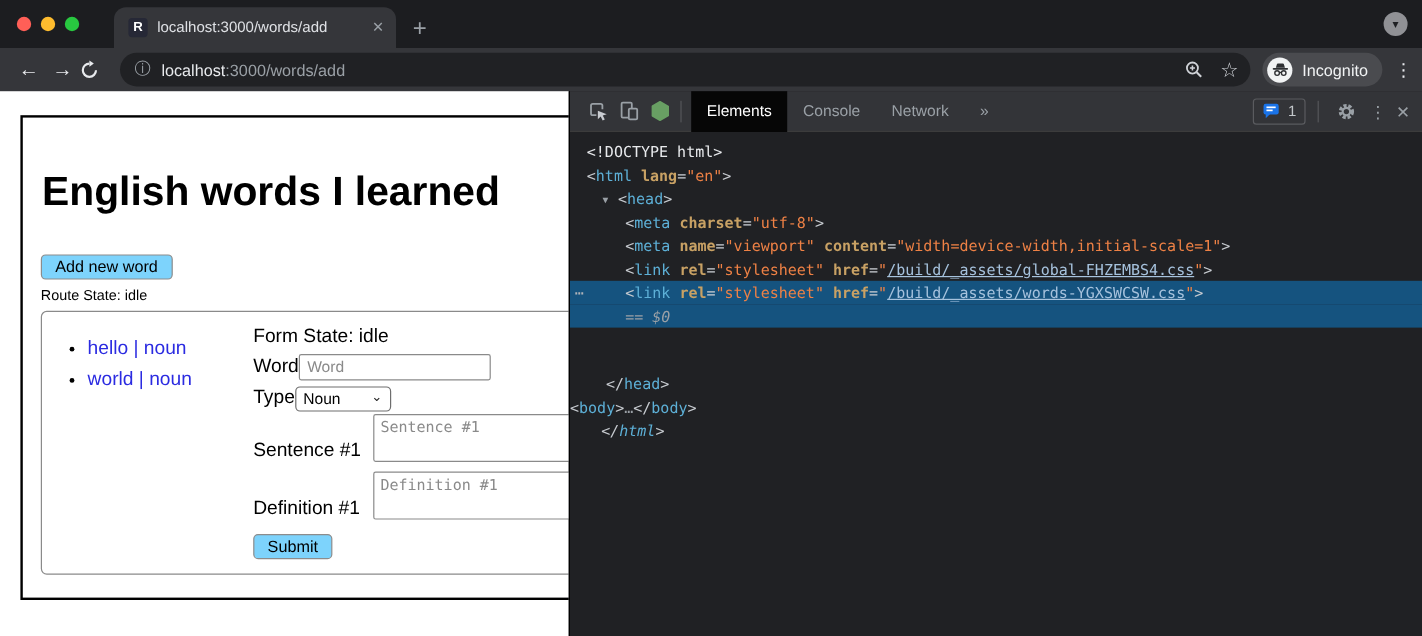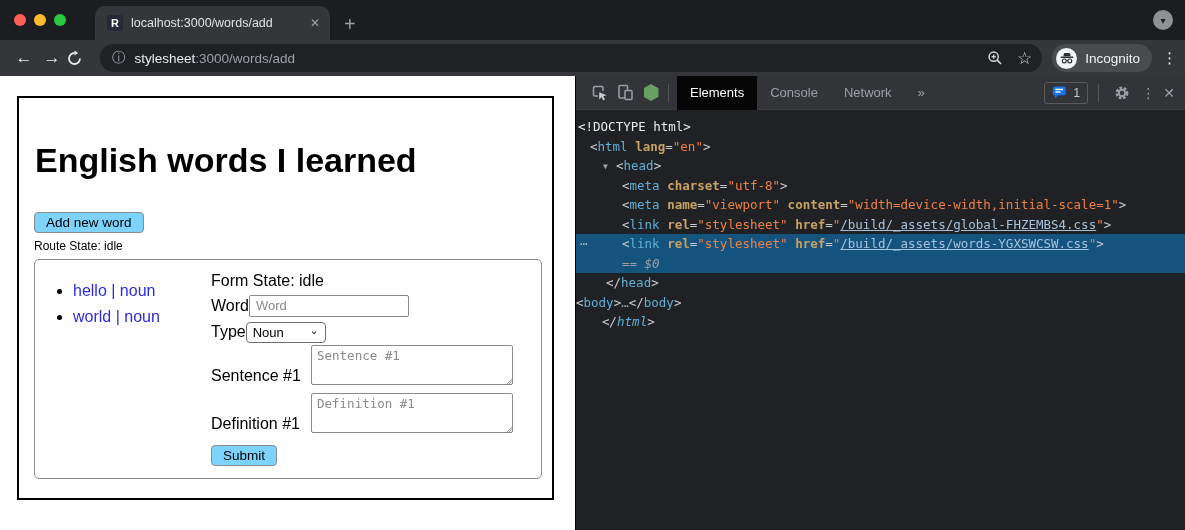--- a/index.html
+++ b/index.html
@@ -36,21 +36,21 @@
            align-items:center; padding:0 12px 0 4px; }
   .incog-circle { width:21px; height:21px; border-radius:50%; background:#f1f3f4; display:flex;
                   align-items:center; justify-content:center; margin-right:8px; }
   .incog-label { color:#f1f3f4; font-size:13.5px; }
   .kebab { color:#e8eaed; font-size:15px; margin-left:10px; letter-spacing:0; }
 
   
   .main { flex:1; display:flex; min-height:0; }
 
   
-  .page { width:575px; background:var(--page-bg); color:#000; overflow:hidden; }
+  .page { width:474px; background:var(--page-bg); color:#000; overflow:hidden; }
   .pagebox { margin:20px 0 0 17px; width:537px; height:404px; border:2px solid #000; padding:0 10px 12px 15px; }
   h1.title { font-size:34px; line-height:1.08; margin:44px 0 33px 1px; font-weight:bold; }
   .btn { font-family:"Liberation Sans", sans-serif; font-size:13.5px; color:#000; background:#7dd3fc;
          border:1px solid #8c8c8c; border-radius:4px; padding:2px 11px; }
   .route-state { font-size:12px; margin:6px 0 6px 0; }
   .panel { border:1px solid #8a8a8a; border-radius:5px; height:220px; display:flex; }
   ul.words { width:176px; padding-left:38px; margin-top:18px; list-style:disc; flex:0 0 176px; }
   ul.words li { font-size:16px; line-height:26px; }
   ul.words a { color:var(--link-blue); text-decoration:none; }
   .form-col { margin-top:12px; }
@@ -132,21 +132,21 @@
     <div class="navbtn">←</div>
     <div class="navbtn">→</div>
     <div class="navbtn">
       <svg width="17" height="17" viewBox="0 0 17 17">
         <path d="M14 8.5 A5.5 5.5 0 1 1 8.5 3" fill="none" stroke="#e8eaed" stroke-width="1.8"></path>
         <path d="M8.5 0.4 L12.2 3 L8.5 5.6 Z" fill="#e8eaed"></path>
       </svg>
     </div>
     <div class="addressbar">
       <span class="info-ic">ⓘ</span>
-      <span class="url"><span class="host">stylesheet</span><span>:3000/words/add</span></span>
+      <span class="url"><span class="host">localhost</span><span>:3000/words/add</span></span>
       <span class="bar-ic">
         <svg width="16" height="16" viewBox="0 0 16 16">
           <circle cx="6.7" cy="6.7" r="4.6" fill="none" stroke="#d0d3d8" stroke-width="1.5"></circle>
           <line x1="10.2" y1="10.2" x2="14" y2="14" stroke="#d0d3d8" stroke-width="1.7"></line>
           <line x1="4.6" y1="6.7" x2="8.8" y2="6.7" stroke="#d0d3d8" stroke-width="1.3"></line>
           <line x1="6.7" y1="4.6" x2="6.7" y2="8.8" stroke="#d0d3d8" stroke-width="1.3"></line>
         </svg>
       </span>
       <span class="bar-ic" style="font-size:17px">☆</span>
     </div>
@@ -243,28 +243,28 @@
         <div class="dt-ic gear">
           <svg width="16" height="16" viewBox="0 0 16 16">
             <circle cx="8" cy="8" r="5" fill="none" stroke="#9aa0a6" stroke-width="2.8" stroke-dasharray="2.6 1.5"></circle>
             <circle cx="8" cy="8" r="3.1" fill="none" stroke="#9aa0a6" stroke-width="1.8"></circle>
           </svg>
         </div>
         <div class="dt-kebab">⋮</div>
         <div class="dt-close">✕</div>
       </div>
       <div class="dt-code">
-          <div class="dt-line" style="padding-left: 2px;"><span class="tk-d">&lt;!DOCTYPE html&gt;</span></div>
+          <div class="dt-line" style="padding-left: 14px;"><span class="tk-d">&lt;!DOCTYPE html&gt;</span></div>
           <div class="dt-line" style="padding-left: 14px;"><span class="tk-p">&lt;</span><span class="tk-t">html</span><span class="tk-p"> </span><span class="tk-a">lang</span><span class="tk-p">=</span><span class="tk-v">"en"</span><span class="tk-p">&gt;</span></div>
           <div class="dt-line" style="padding-left: 40px;"><span class="dt-arrow">▼</span><span class="tk-p">&lt;</span><span class="tk-t">head</span><span class="tk-p">&gt;</span></div>
           <div class="dt-line" style="padding-left: 46px;"><span class="tk-p">&lt;</span><span class="tk-t">meta</span><span class="tk-p"> </span><span class="tk-a">charset</span><span class="tk-p">=</span><span class="tk-v">"utf-8"</span><span class="tk-p">&gt;</span></div>
           <div class="dt-line" style="padding-left: 46px;"><span class="tk-p">&lt;</span><span class="tk-t">meta</span><span class="tk-p"> </span><span class="tk-a">name</span><span class="tk-p">=</span><span class="tk-v">"viewport"</span><span class="tk-p"> </span><span class="tk-a">content</span><span class="tk-p">=</span><span class="tk-v">"width=device-width,initial-scale=1"</span><span class="tk-p">&gt;</span></div>
           <div class="dt-line" style="padding-left: 46px;"><span class="tk-p">&lt;</span><span class="tk-t">link</span><span class="tk-p"> </span><span class="tk-a">rel</span><span class="tk-p">=</span><span class="tk-v">"stylesheet"</span><span class="tk-p"> </span><span class="tk-a">href</span><span class="tk-p">=</span><span class="tk-v">"</span><span class="tk-l">/build/_assets/global-FHZEMBS4.css</span><span class="tk-v">"</span><span class="tk-p">&gt;</span></div>
           <div class="dt-line selected" style="padding-left: 46px;"><span class="dt-gutter">⋯</span><span class="tk-p">&lt;</span><span class="tk-t">link</span><span class="tk-p"> </span><span class="tk-a">rel</span><span class="tk-p">=</span><span class="tk-v">"stylesheet"</span><span class="tk-p"> </span><span class="tk-a">href</span><span class="tk-p">=</span><span class="tk-v">"</span><span class="tk-l">/build/_assets/words-YGXSWCSW.css</span><span class="tk-v">"</span><span class="tk-p">&gt;</span></div>
           <div class="dt-line selected" style="padding-left: 46px;"><span class="tk-eq">== </span><span class="tk-dollar">$0</span></div>
-          <div class="dt-line" style="padding-left: 30px;"><span class="tk-p">&lt;/</span><span class="tk-t">head</span><span class="tk-p">&gt;</span></div>
+          <div class="dt-line" style="padding-left: 30px; margin-top: 37px;"><span class="tk-p">&lt;/</span><span class="tk-t">head</span><span class="tk-p">&gt;</span></div>
           <div class="dt-line" style=""><span class="dt-arrow">▶</span><span class="tk-p">&lt;</span><span class="tk-t">body</span><span class="tk-p">&gt;</span><span class="tk-ell">…</span><span class="tk-p">&lt;/</span><span class="tk-t">body</span><span class="tk-p">&gt;</span></div>
           <div class="dt-line" style="padding-left: 26px; font-style: italic;"><span class="tk-p">&lt;/</span><span class="tk-t">html</span><span class="tk-p">&gt;</span></div>
         </div>
     </div>
 
   </div>
 </div>
 
 </body></html>

